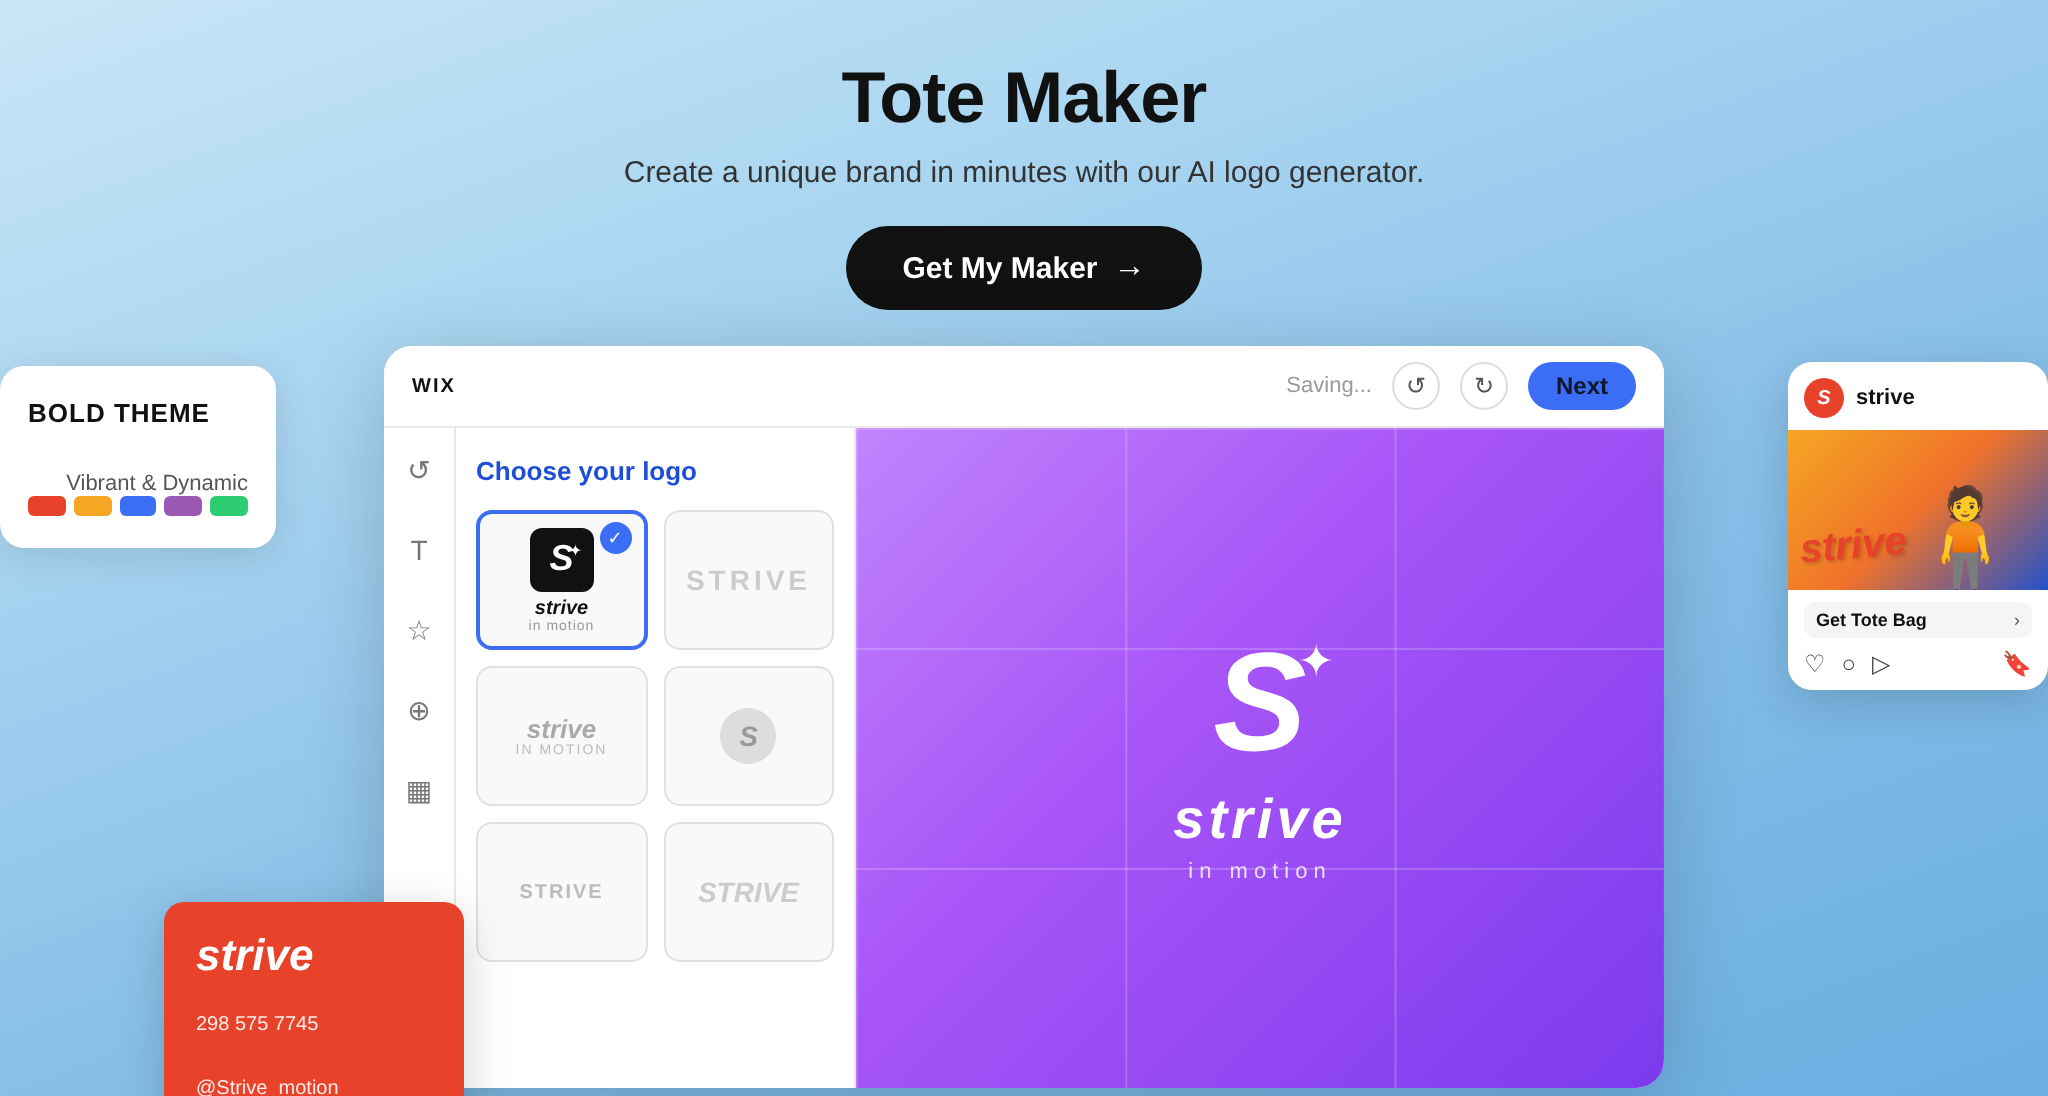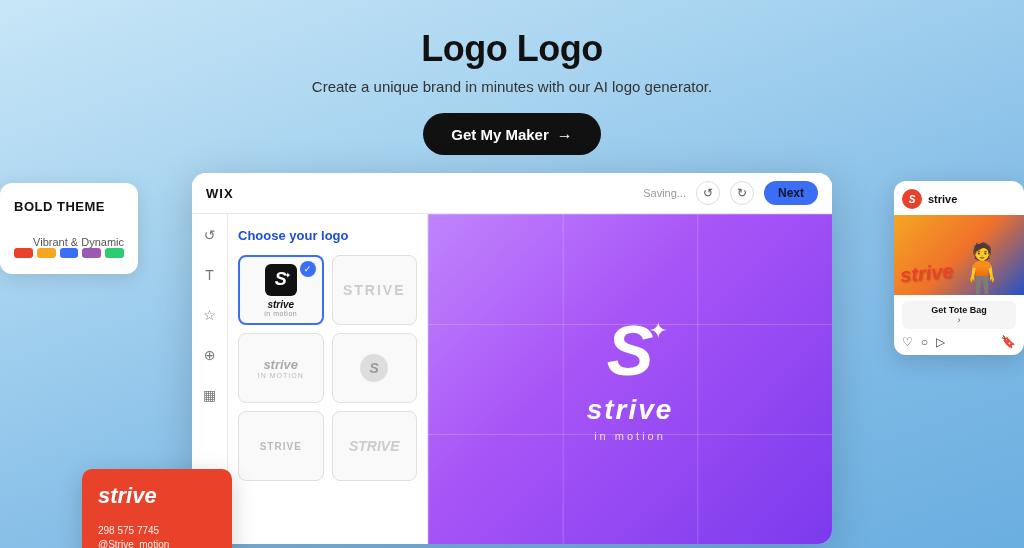--- a/index.html
+++ b/index.html
@@ -105,21 +105,21 @@
     .business-brand {
       font-size: 22px;
       font-weight: 900;
       color: #fff;
       font-style: italic;
       margin-bottom: 16px;
     }
     .business-phone {
       font-size: 10px;
       color: rgba(255,255,255,0.9);
-      margin-bottom: 3px;
+      margin-bottom: 21px;
     }
     .business-handle {
       font-size: 10px;
       color: rgba(255,255,255,0.9);
     }
 
     
     .wix-editor {
       width: 640px;
       background: #f5f6f8;
@@ -133,21 +133,21 @@
     
     .wix-topbar {
       background: #fff;
       display: flex;
       align-items: center;
       justify-content: space-between;
       padding: 8px 14px;
       border-bottom: 1px solid #e8e8e8;
     }
     .wix-logo {
-      font-size: 13px;
+      font-size: 10px;
       font-weight: 800;
       color: #111;
       letter-spacing: 1px;
       text-align: right;
     }
     .wix-topbar-right {
       display: flex;
       align-items: center;
       gap: 10px;
     }
@@ -380,27 +380,25 @@
       color: #e8422a;
       font-style: italic;
       transform: rotate(-5deg);
       text-shadow: 1px 1px 2px rgba(0,0,0,0.2);
     }
     .social-bottom {
       padding: 6px 8px;
     }
     .get-tote-row {
       display: flex;
-      align-items: center;
       justify-content: space-between;
       background: #f5f5f5;
       border-radius: 6px;
       padding: 4px 6px;
       margin-bottom: 6px;
-      flex-direction: column;
     }
     .get-tote-text {
       font-size: 9px;
       font-weight: 600;
       color: #111;
     }
     .get-tote-arrow { font-size: 9px; color: #555; }
     .social-actions {
       display: flex;
       align-items: center;
@@ -415,21 +413,21 @@
       margin-left: auto;
       font-size: 12px;
       color: #444;
       cursor: pointer;
     }
   </style>
 </head>
 <body>
 
 <div class="header">
-  <h1 class="header-title">Logo Logo</h1>
+  <h1 class="header-title">Tote Maker</h1>
   <p class="header-subtitle">Create a unique brand in minutes with our AI logo generator.</p>
   <button class="cta-button">
     <span>Get My Maker</span>
     <span class="cta-arrow">→</span>
   </button>
 </div>
 
 <div class="main-content">
 
   <div class="bold-theme-card">

